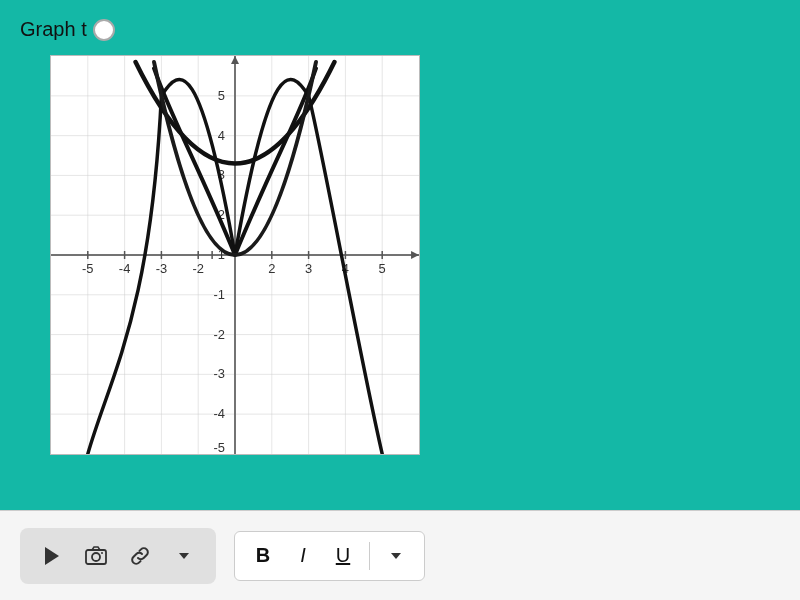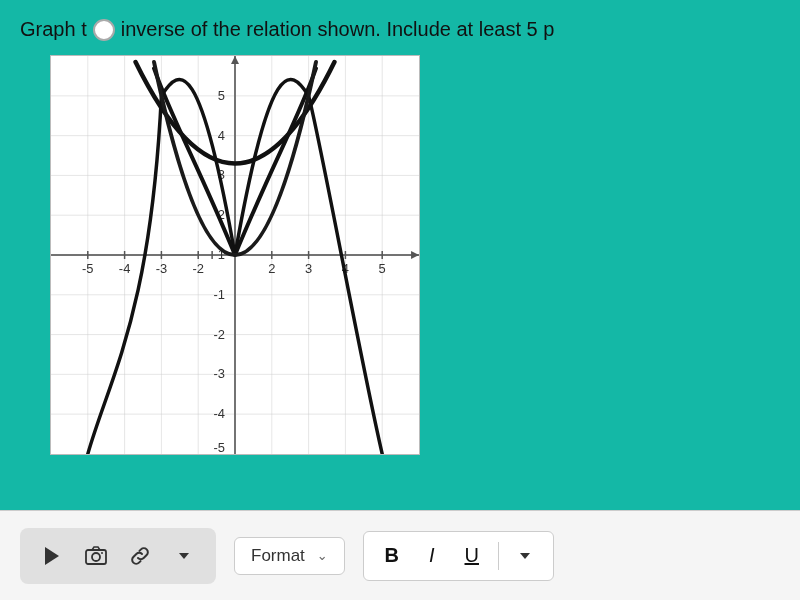--- a/index.html
+++ b/index.html
@@ -146,21 +146,20 @@
     }
   </style>
 </head>
 <body>
 
 <div class="main-content">
   <div class="question-text">
     <span>Graph t</span>
 
     <span style="display:inline-block;width:22px;height:22px;border-radius:50%;background:white;border:2px solid #aaa;"></span>
-    <span>inverse of the relation shown.  Include at least 5 p</span>
   </div>
 
   <div class="graph-container">
     <svg class="graph-svg" viewBox="0 0 370 400" xmlns="http://www.w3.org/2000/svg">
 
       <line x1="37" y1="0" x2="37" y2="400" stroke="#ccc" stroke-width="0.5"></line>
       <line x1="74" y1="0" x2="74" y2="400" stroke="#ccc" stroke-width="0.5"></line>
       <line x1="111" y1="0" x2="111" y2="400" stroke="#ccc" stroke-width="0.5"></line>
       <line x1="148" y1="0" x2="148" y2="400" stroke="#ccc" stroke-width="0.5"></line>
       <line x1="185" y1="0" x2="185" y2="400" stroke="#999" stroke-width="1"></line>
@@ -289,24 +288,20 @@
         <path d="M13 9a4 4 0 0 0-5.66 0l-3 3a4 4 0 0 0 5.66 5.66l1.55-1.55" fill="none" stroke="#333" stroke-width="2" stroke-linecap="round"></path>
       </svg>
     </button>
     <button class="tb-btn">
       <svg width="14" height="14" viewBox="0 0 14 14">
         <polygon points="2,4 12,4 7,10" fill="#333"></polygon>
       </svg>
     </button>
   </div>
 
-  <div class="format-dropdown">
-    <span>Format</span>
-    <span class="chevron">⌄</span>
-  </div>
 
   <div class="formatting-btns">
     <button class="fmt-btn bold">B</button>
     <button class="fmt-btn italic">I</button>
     <button class="fmt-btn underline">U</button>
     <div class="fmt-divider"></div>
     <button class="fmt-btn">
       <svg width="12" height="12" viewBox="0 0 12 12">
         <polygon points="1,3 11,3 6,9" fill="#333"></polygon>
       </svg>

